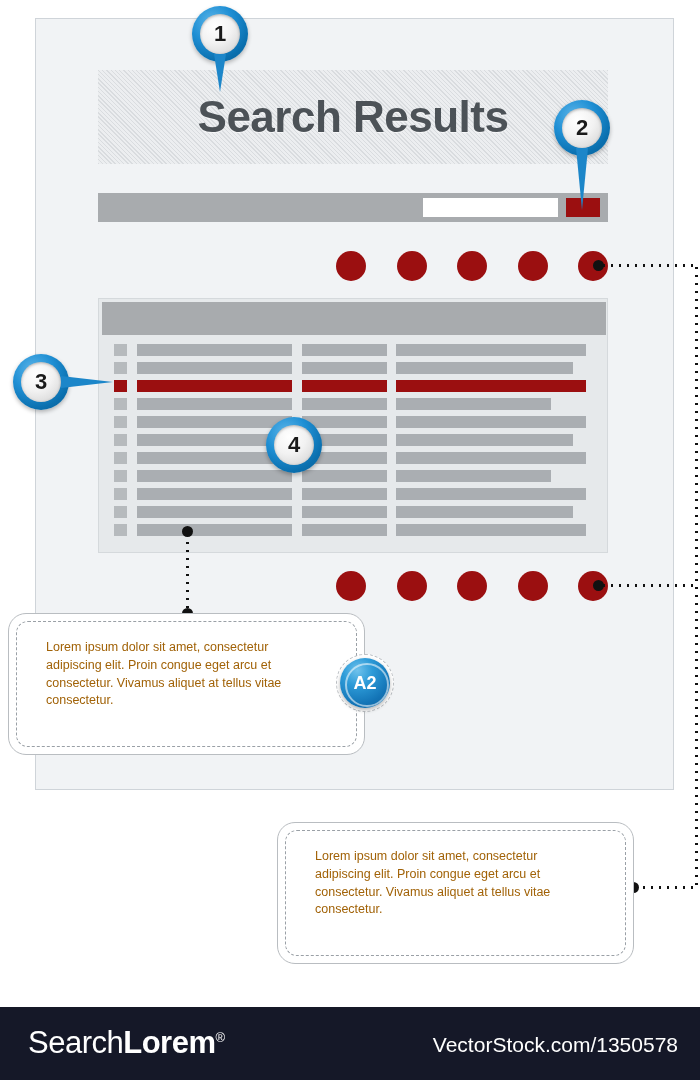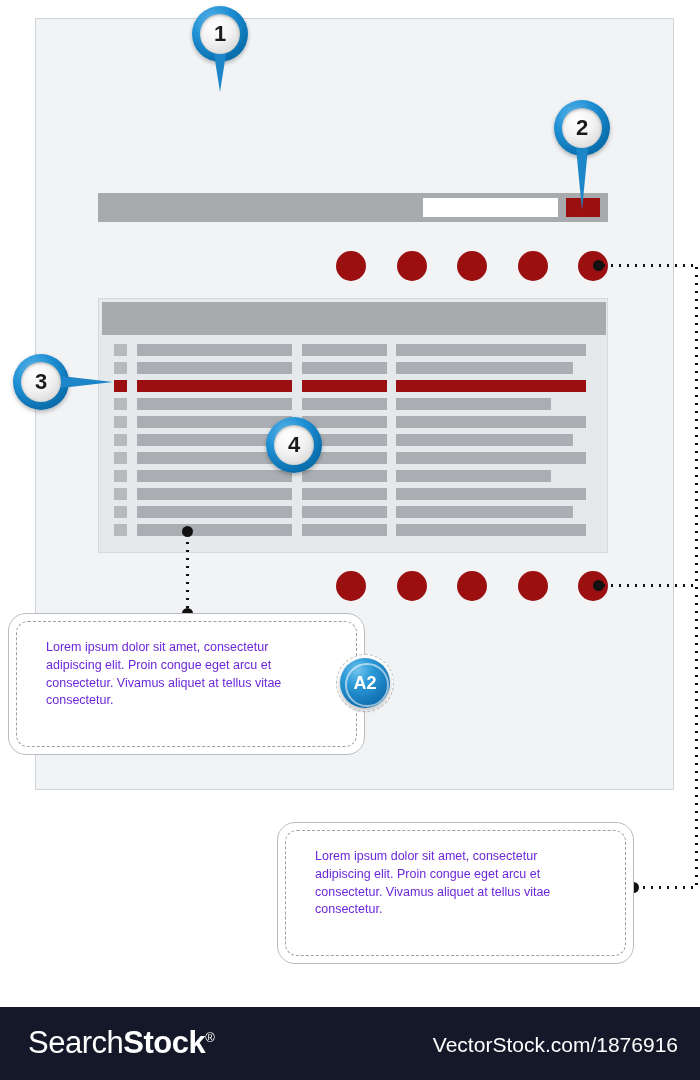--- a/index.html
+++ b/index.html
@@ -284,21 +284,21 @@
   .callout-inner {
     position: absolute;
     left: 7px; top: 7px; right: 7px; bottom: 7px;
     border: 1px dashed #9aa0a6;
     border-radius: 12px;
   }
   .callout-text {
     position: absolute;
     font-size: 12.5px;
     line-height: 1.42;
-    color: #6d28d9;
+    color: #a16207;
   }
   #callout-a2 {
     left: 8px; top: 613px;
     width: 357px; height: 142px;
   }
   #callout-a2 .callout-text {
     left: 37px; top: 25px; width: 268px;
   }
   #callout-a1 {
     left: 277px; top: 822px;
@@ -379,20 +379,23 @@
     font-weight: 300;
   }
 </style>
 </head>
 <body>
 
 <div id="stage">
 
   <div id="page-panel"></div>
 
+  <div id="title-banner">
+    <span id="title-text">Search Results</span>
+  </div>
 
   <div id="search-bar">
     <input id="search-input" type="text" placeholder="" style="">
     <button id="search-button" style="background: rgb(155, 15, 16);"></button>
   </div>
 
   <div id="pager-top" class="pager-row">
     <span class="pager-dot" style="background: rgb(155, 15, 16);"></span>
     <span class="pager-dot" style="background: rgb(155, 15, 16);"></span>
     <span class="pager-dot" style="background: rgb(155, 15, 16);"></span>
@@ -529,18 +532,18 @@
     </div>
   </div>
 
   <div id="callout-a1" class="callout">
     <div class="callout-inner"></div>
     <div class="callout-text">Lorem ipsum dolor sit amet, consectetur adipiscing elit. Proin congue eget arcu et consectetur. Vivamus aliquet at tellus vitae consectetur.</div>
   </div>
 
   <div id="footer" style="background: rgb(21, 24, 40);">
     <div id="footer-logo">
-      <span class="lt">Search</span><span class="bd">Stock</span><span class="reg">®</span>
+      <span class="lt">Search</span><span class="bd">Lorem</span><span class="reg">®</span>
     </div>
-    <div id="footer-url">VectorStock.com/1876916</div>
+    <div id="footer-url">VectorStock.com/1350578</div>
   </div>
 
 </div>
 
 </body></html>

